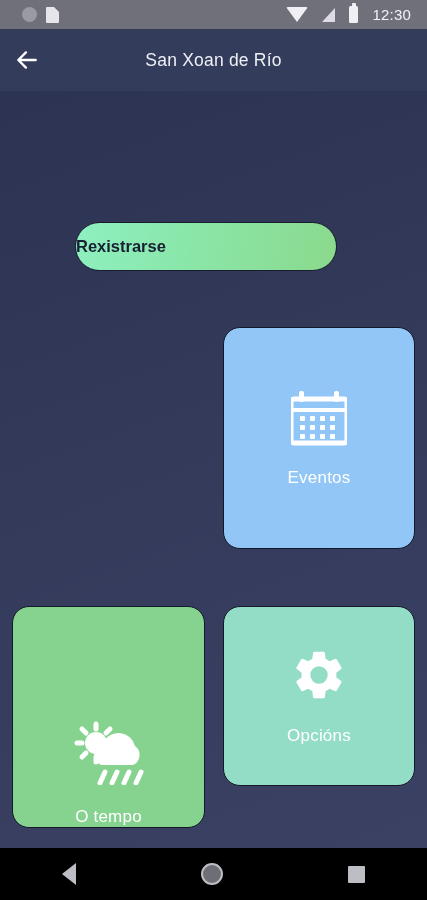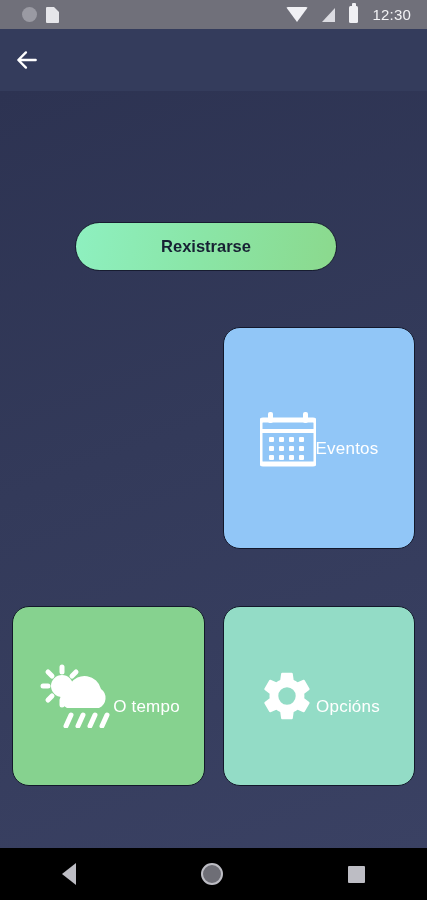--- a/index.html
+++ b/index.html
@@ -100,51 +100,52 @@
     font-size:18.5px;
     letter-spacing:.1px;
   }
 
   .register-btn {
     position:absolute; top:131px; left:75px;
     width:262px; height:49px;
     border-radius:26px;
     border:1.4px solid #171c30;
     background:linear-gradient(100deg,#8ef0c0 0%,#8ae6a8 45%,#8bd98d 100%);
-    display:flex; align-items:center; justify-content:center;
+    display:flex; align-items:center; 
     color:#172033;
     font-size:16.5px;
     font-weight:bold;
     cursor:pointer;
   }
 
   
   .card {
     position:absolute;
     border-radius:17px;
     border:1.6px solid #13182b;
-    display:flex; flex-direction:row;
+    display:flex; flex-direction:column;
     align-items:center; justify-content:center;
     cursor:pointer;
   }
   .card-label {
     color:#ffffff;
     font-size:17px;
     letter-spacing:.2px;
     margin-top:22px;
   }
   .card-icon { display:flex; align-items:center; justify-content:center; }
 
   #card-eventos {
     left:223px; top:236px; width:192px; height:222px;
     background:#91c6f7;
   }
   #card-tempo {
-    left:12px; top:515px; width:193px; height:180px;
+    left:12px; top:515px; width:193px; height:222px;
     background:#86d28f;
+    justify-content:flex-end;
   }
   #card-opcions {
     left:223px; top:515px; width:192px; height:180px;
     background:#93dcc6;
   }
 
   
   .navbar {
     position:absolute; bottom:0; left:0;
     width:427px; height:52px;
@@ -188,20 +189,21 @@
       <div class="sb-time">12:30</div>
     </div>
   </div>
 
   <div class="appbar">
     <div class="back-btn">
       <svg width="26" height="26" viewBox="0 0 24 24">
         <path d="M20 12 H5 M11 5 L4 12 L11 19" fill="none" stroke="#ffffff" stroke-width="2.2" stroke-linecap="round" stroke-linejoin="round"></path>
       </svg>
     </div>
+    <div class="appbar-title">San Xoan de Río</div>
   </div>
 
   <div class="content">
 
 
     <div class="register-btn">
       <span>Rexistrarse</span>
     </div>
 
     <div class="card" id="card-eventos">

